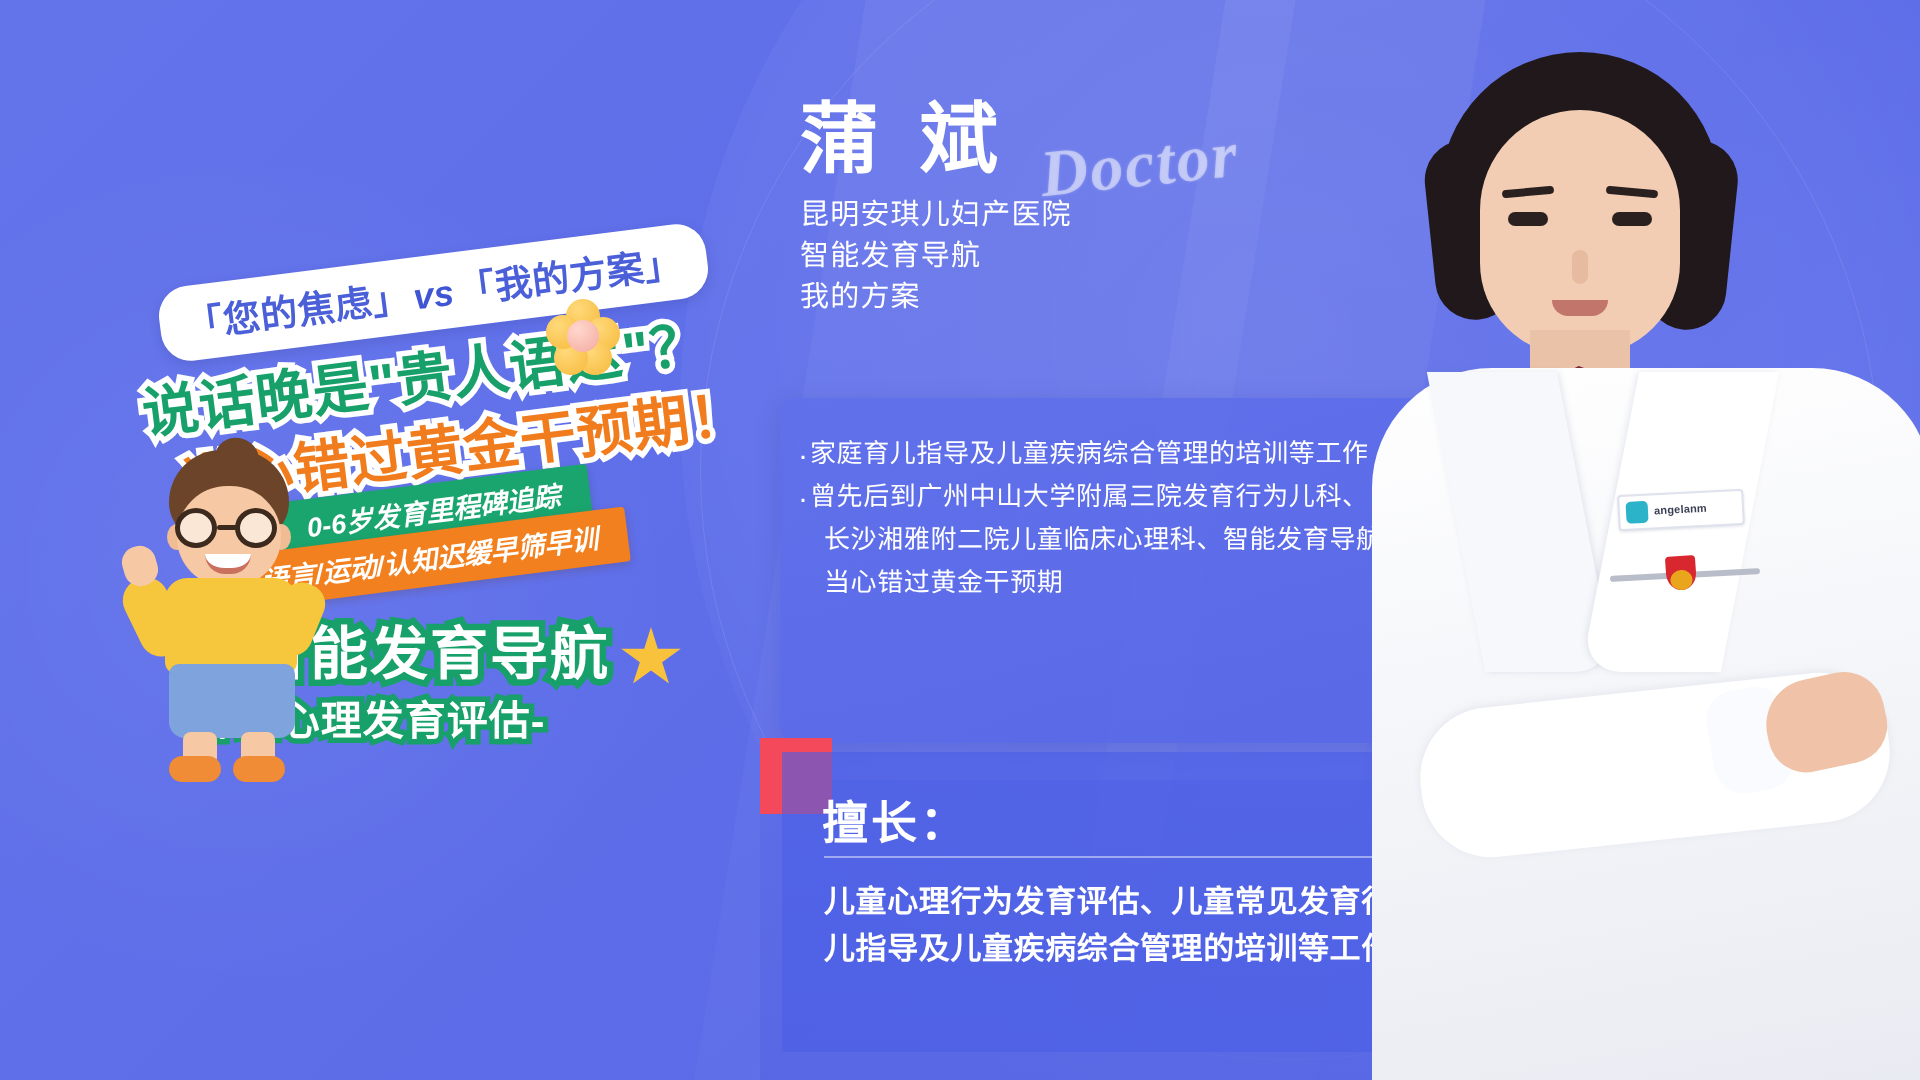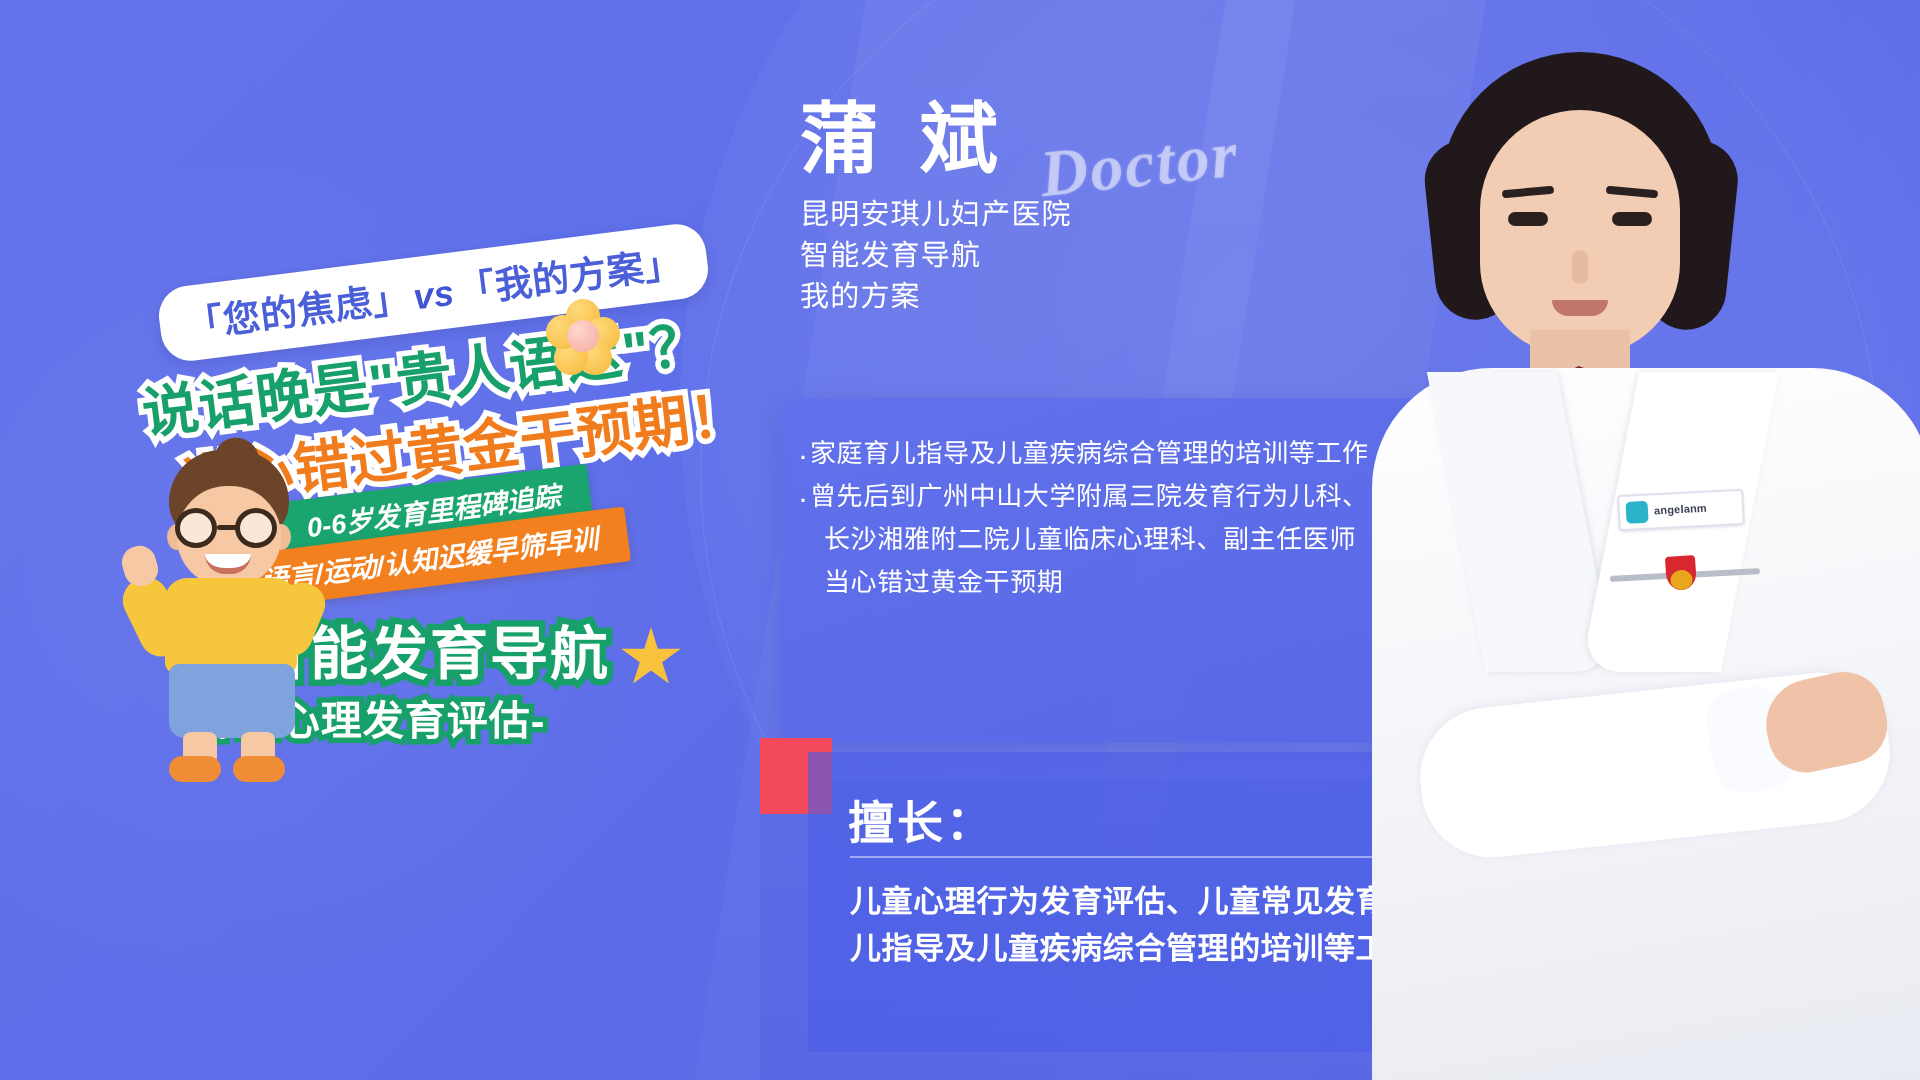--- a/index.html
+++ b/index.html
@@ -231,21 +231,21 @@
   .cred-card li.cont{ padding-left:14px; }
 
   
   .red-sq{
     position:absolute; left:760px; top:738px; width:72px; height:76px;
     background:#f4495b;
   }
 
   
   .spec-panel{
-    position:absolute; left:808px; top:752px; width:1060px; height:300px;
+    position:absolute; left:782px; top:752px; width:1060px; height:300px;
     background:rgba(74,93,229,.62);
   }
   .spec-title{
     position:absolute; left:40px; top:34px;
     font-size:46px; font-weight:900; color:#ffffff; letter-spacing:3px;
   }
   .spec-rule{
     position:absolute; left:42px; top:104px; width:940px; height:2px;
     background:rgba(255,255,255,.45);
   }
@@ -413,21 +413,21 @@
       <div>昆明安琪儿妇产医院</div>
       <div>智能发育导航</div>
       <div>我的方案</div>
     </div>
   </div>
 
   <div class="cred-card">
     <ul>
       <li class="bulleted">家庭育儿指导及儿童疾病综合管理的培训等工作</li>
       <li class="bulleted">曾先后到广州中山大学附属三院发育行为儿科、</li>
-      <li class="cont">长沙湘雅附二院儿童临床心理科、副主任医师</li>
+      <li class="cont">长沙湘雅附二院儿童临床心理科、智能发育导航</li>
       <li class="cont">当心错过黄金干预期</li>
     </ul>
   </div>
 
   <div class="red-sq"></div>
 
   <div class="spec-panel">
     <div class="spec-title">擅长：</div>
     <div class="spec-rule"></div>
     <div class="spec-body">儿童心理行为发育评估、儿童常见发育行为异常的诊断与治疗、家庭育儿指导及儿童疾病综合管理的培训等工作。</div>

